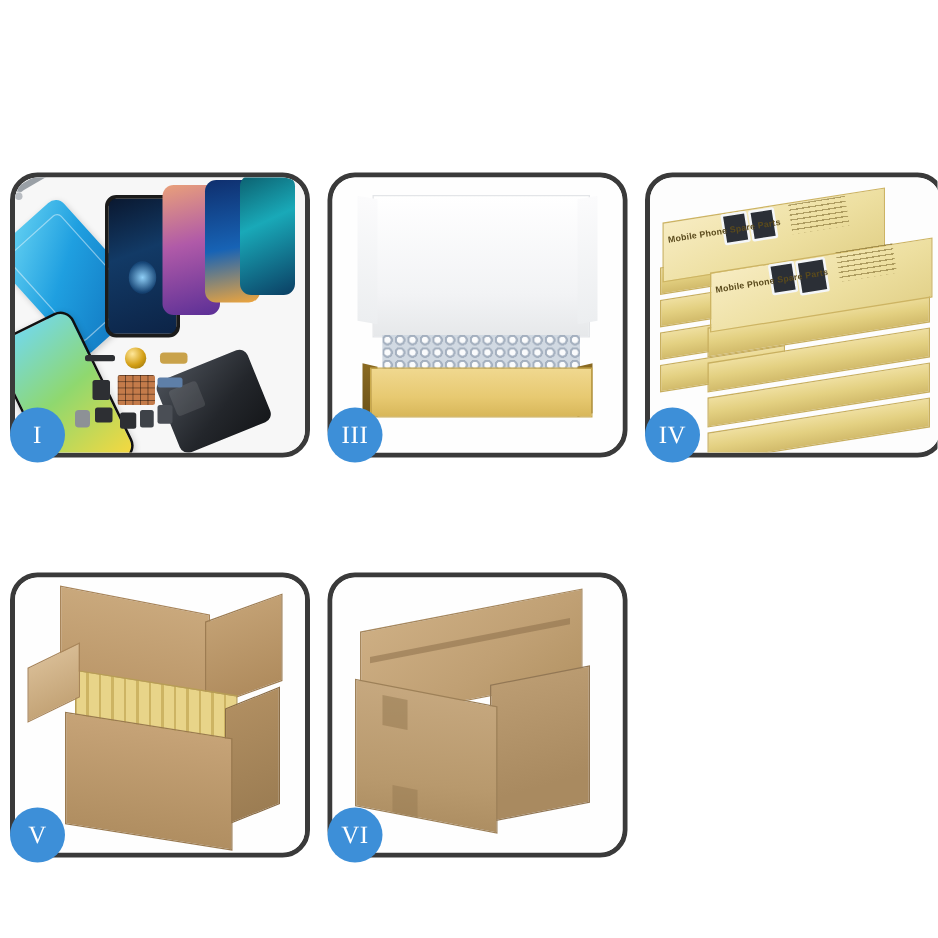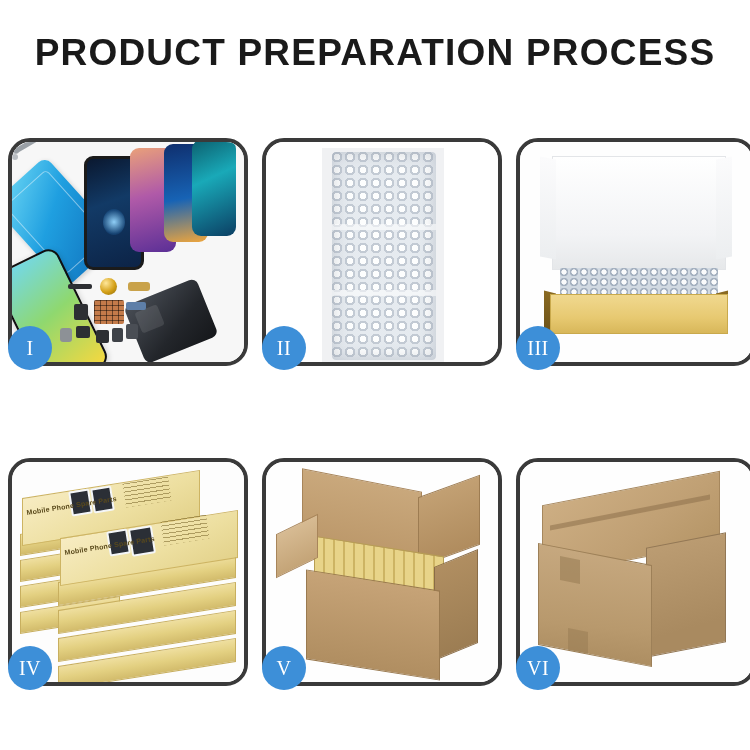--- a/index.html
+++ b/index.html
@@ -402,21 +402,20 @@
     position: absolute;
     left: 48px; top: 168px; width: 20px; height: 22px;
     background: rgba(150,122,82,.5);
     transform: skewY(11deg);
   }
 </style>
 </head>
 <body>
 
 <div class="header">
-  <div class="title">PRODUCT PREPARATION PROCESS</div>
 </div>
 
 <div class="grid">
 
   <div class="panel">
     <div class="panel-img scene-parts">
       <div class="ph ph-cyan"></div>
       <div class="ph ph-glass"></div>
       <div class="ph ph-purple"></div>
       <div class="ph ph-blue2"></div>
@@ -434,29 +433,20 @@
       <div class="part part-s4"></div>
       <div class="part part-s5"></div>
       <div class="part part-s6"></div>
       <div class="part-tool"></div>
       <div class="part-scr1"></div>
       <div class="part-scr2"></div>
     </div>
     <div class="badge">I</div>
   </div>
 
-  <div class="panel">
-    <div class="panel-img scene-bubble">
-      <div class="bw-backing"></div>
-      <div class="bw-sheet"></div>
-      <div class="bw-band b1"></div>
-      <div class="bw-band b2"></div>
-    </div>
-    <div class="badge">II</div>
-  </div>
 
   <div class="panel">
     <div class="panel-img scene-mailer">
       <div class="mb-lid"></div>
       <div class="mb-lid-flapL"></div>
       <div class="mb-lid-flapR"></div>
       <div class="mb-bubble"></div>
       <div class="mb-sideL"></div>
       <div class="mb-sideR"></div>
       <div class="mb-front"></div>

